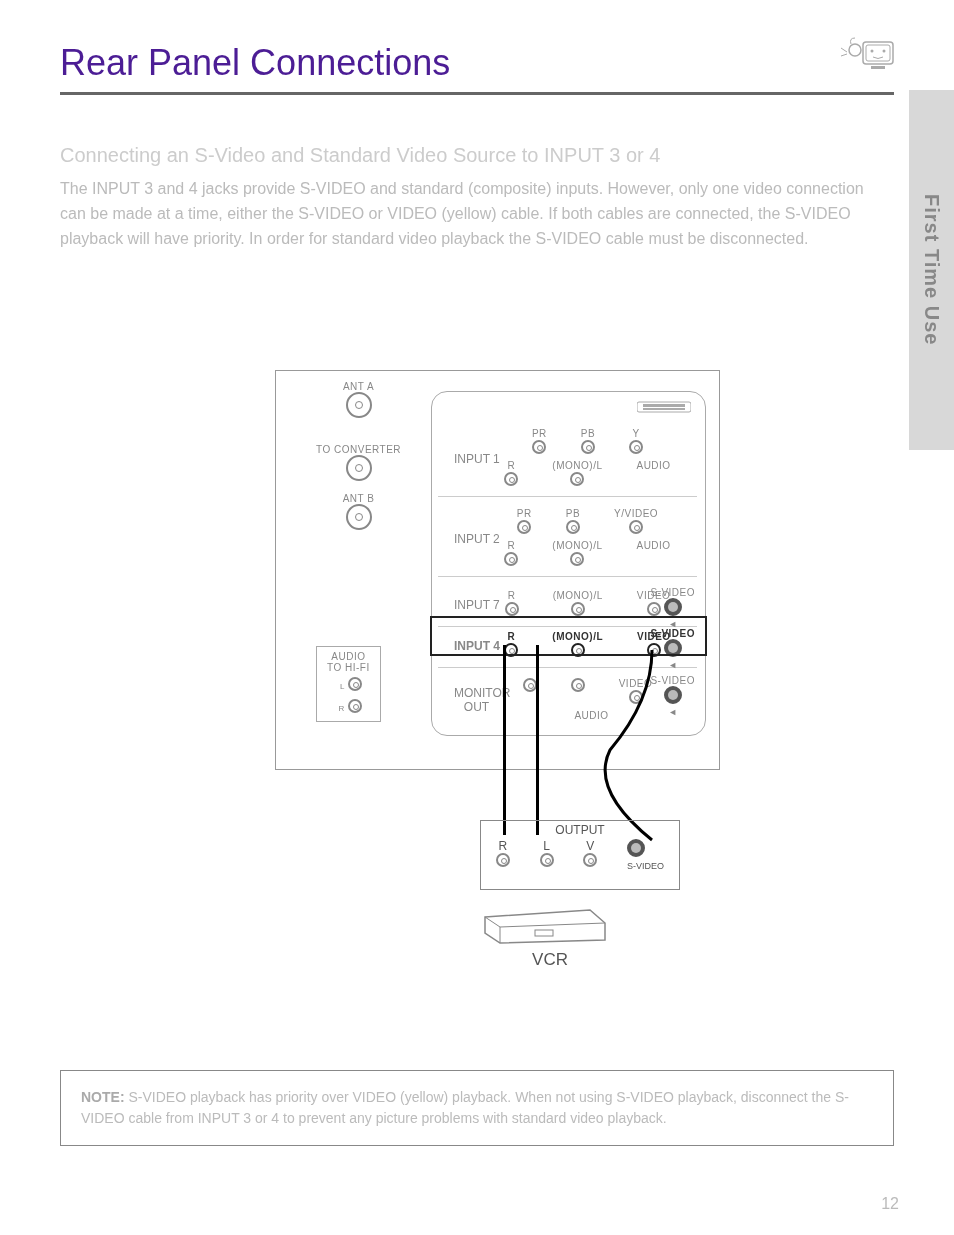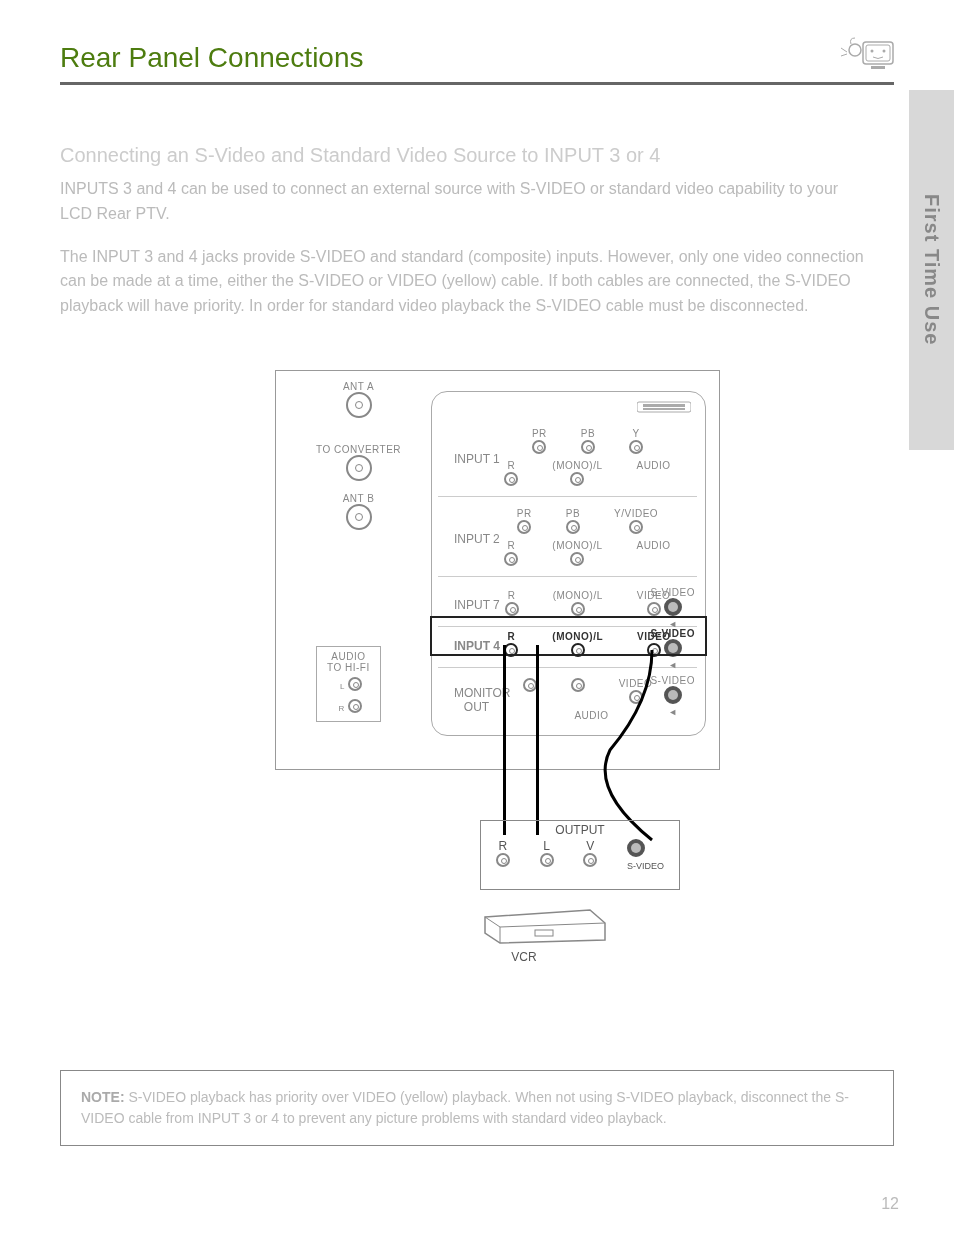--- a/index.html
+++ b/index.html
@@ -40,23 +40,23 @@
       height: 50px;
     }
     .mascot svg { width: 100%; height: 100%; }
     .header {
       position: absolute;
       top: 42px;
       left: 60px;
       right: 60px;
     }
     .header-title {
-      font-size: 28px;
+      font-size: 36px;
       font-weight: 300;
-      color: #4d7c0f;
+      color: #4c1d95;
       margin-bottom: 8px;
     }
     .header-rule {
       height: 3px;
       background: #666;
     }
     .body-text {
       position: absolute;
       top: 140px;
       left: 60px;
@@ -225,23 +225,23 @@
     .vcr-panel .jlbl { font-size: 12px; color: #555; text-align: center; }
     .vcr-device {
       position: absolute;
       left: 480px;
       top: 905px;
       width: 130px;
       height: 40px;
     }
     .vcr-label {
       position: absolute;
-      left: 484px;
+      left: 510px;
       top: 950px;
-      font-size: 12px;
+      font-size: 17px;
       color: #555;
       width: 80px;
       text-align: center;
     }
     .note-box {
       position: absolute;
       left: 60px;
       right: 60px;
       top: 1070px;
       border: 1.5px solid #888;
@@ -278,21 +278,20 @@
   </svg>
 </div>
 
 <div class="header">
   <div class="header-title">Rear Panel Connections</div>
   <div class="header-rule"></div>
 </div>
 
 <div class="body-text">
   <div class="subhead">Connecting an S-Video and Standard Video Source to INPUT 3 or 4</div>
-  <p>INPUTS 3 and 4 can be used to connect an external source with S-VIDEO or standard video capability to your LCD Rear PTV.</p>
   <p>The INPUT 3 and 4 jacks provide S-VIDEO and standard (composite) inputs. However, only one video connection can be made at a time, either the S-VIDEO or VIDEO (yellow) cable. If both cables are connected, the S-VIDEO playback will have priority. In order for standard video playback the S-VIDEO cable must be disconnected.</p>
 </div>
 
 <div class="diagram-box">
 
   <div class="ant-stack">
     <div><div class="lbl">ANT A</div><span class="coax"></span></div>
     <div style="margin-top:22px"><div class="lbl">TO CONVERTER</div><span class="coax"></span></div>
     <div style=""><div class="lbl">ANT B</div><span class="coax"></span></div>
   </div>

